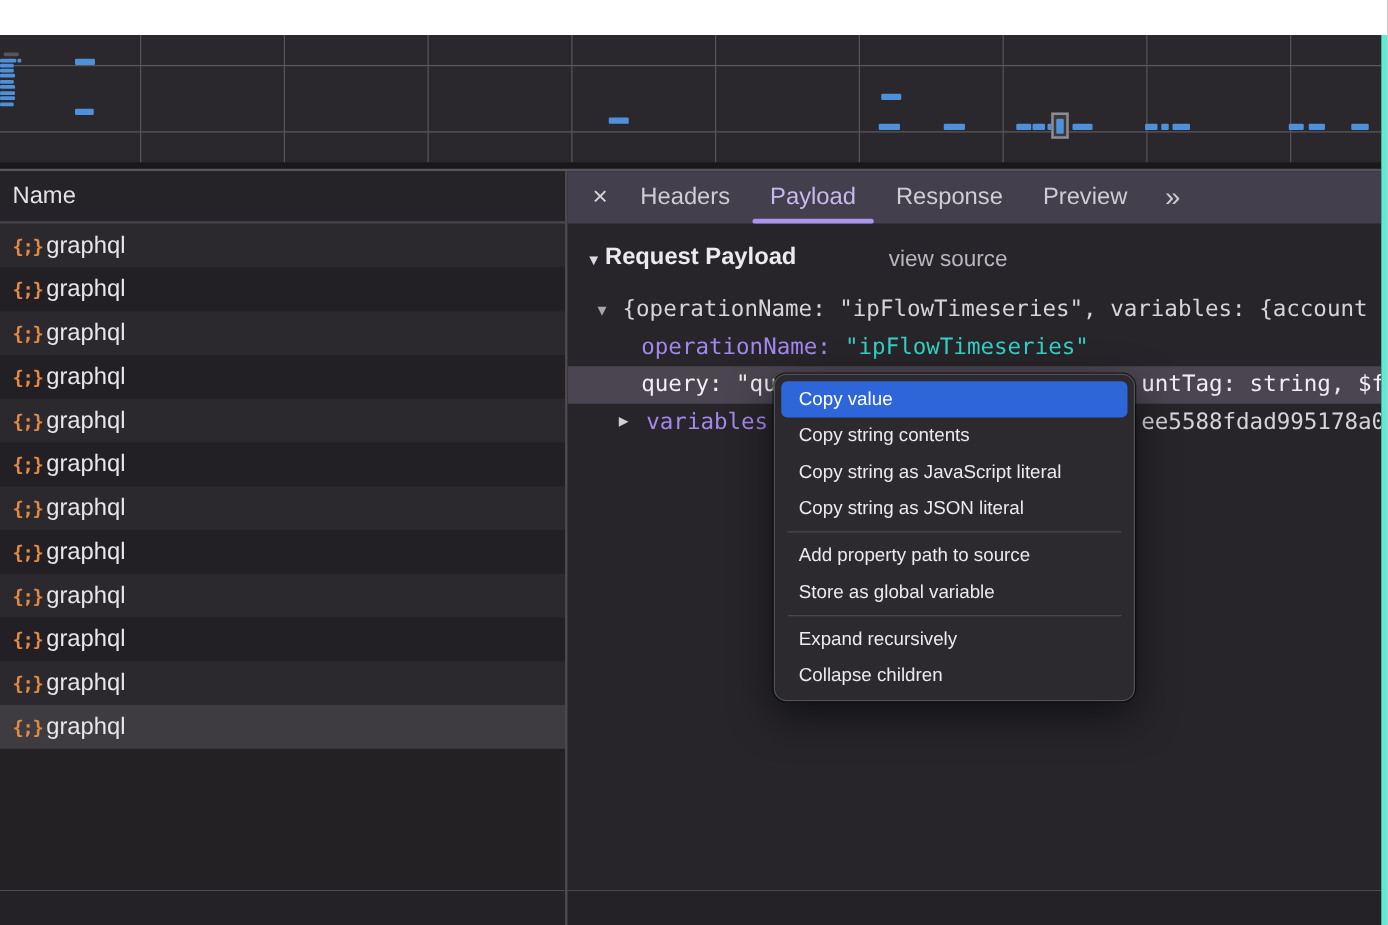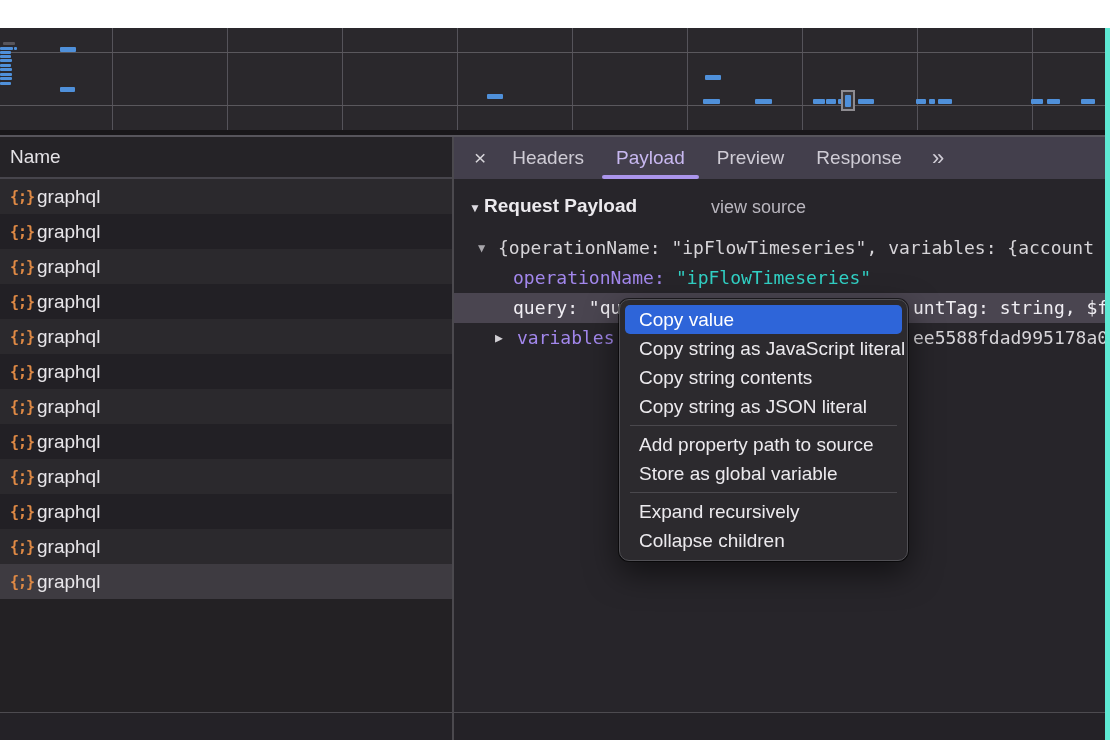--- a/index.html
+++ b/index.html
@@ -63,21 +63,21 @@
 
   
   .summary-line{position:absolute;left:0;top:684px;width:1105px;height:1px;background:#4d4b50;}
   .summary{position:absolute;left:0;top:685px;width:1105px;height:46px;background:#242227;}
   .black-strip{position:absolute;left:0;top:731px;width:1105px;height:6px;background:#0b0a0c;}
 
   
   .menu{position:absolute;left:619px;top:271px;width:289px;background:#2c2a2e;
         border:1px solid #515055;border-radius:10px;
         box-shadow:0 0 0 1px rgba(0,0,0,.6), 0 12px 32px rgba(0,0,0,.55);
-        padding:5px 0;box-sizing:border-box;z-index:10;font-size:19px;color:#eceaee;}
+        padding:5px 0;box-sizing:border-box;z-index:10;font-size:15px;color:#eceaee;}
   .mi{height:29px;line-height:29px;padding-left:19px;white-space:nowrap;cursor:default;}
   .mi.hl{background:var(--menu-highlight-blue,#2e65d9);color:#ffffff;margin:0 5px;
          padding-left:14px;border-radius:5px;}
   .sep{height:1px;background:#4a484d;margin:4px 10px;}
 </style>
 </head>
 <body>
 
 <div class="screen">
   <div class="app">
@@ -182,22 +182,22 @@
         </div>
       </div>
 
     <div class="divider-v"></div>
 
     <div class="tabbar">
       <span class="close">×</span>
       <span id="tabs-slot" style="display:flex;">
           <span class="tab">Headers</span>
           <span class="tab active">Payload</span>
+          <span class="tab">Response</span>
           <span class="tab">Preview</span>
-          <span class="tab">Response</span>
         </span>
       <span class="overflow">»</span>
     </div>
 
     <div class="right-content">
       <div class="ph">
         <span class="ph-tri">▼</span>
         <span class="ph-title">Request Payload</span>
         <span class="ph-vs">view source</span>
       </div>
@@ -222,22 +222,22 @@
         </div>
       </div>
     </div>
 
     <div class="summary-line"></div>
     <div class="summary"></div>
     <div class="black-strip"></div>
 
     <div class="menu" id="menu">
         <div class="mi hl">Copy value</div>
+        <div class="mi">Copy string contents</div>
         <div class="mi">Copy string as JavaScript literal</div>
-        <div class="mi">Copy string contents</div>
         <div class="mi">Copy string as JSON literal</div>
         <div class="sep"></div>
         <div class="mi">Add property path to source</div>
         <div class="mi">Store as global variable</div>
         <div class="sep"></div>
         <div class="mi">Expand recursively</div>
         <div class="mi">Collapse children</div>
       </div>
 
   </div>

